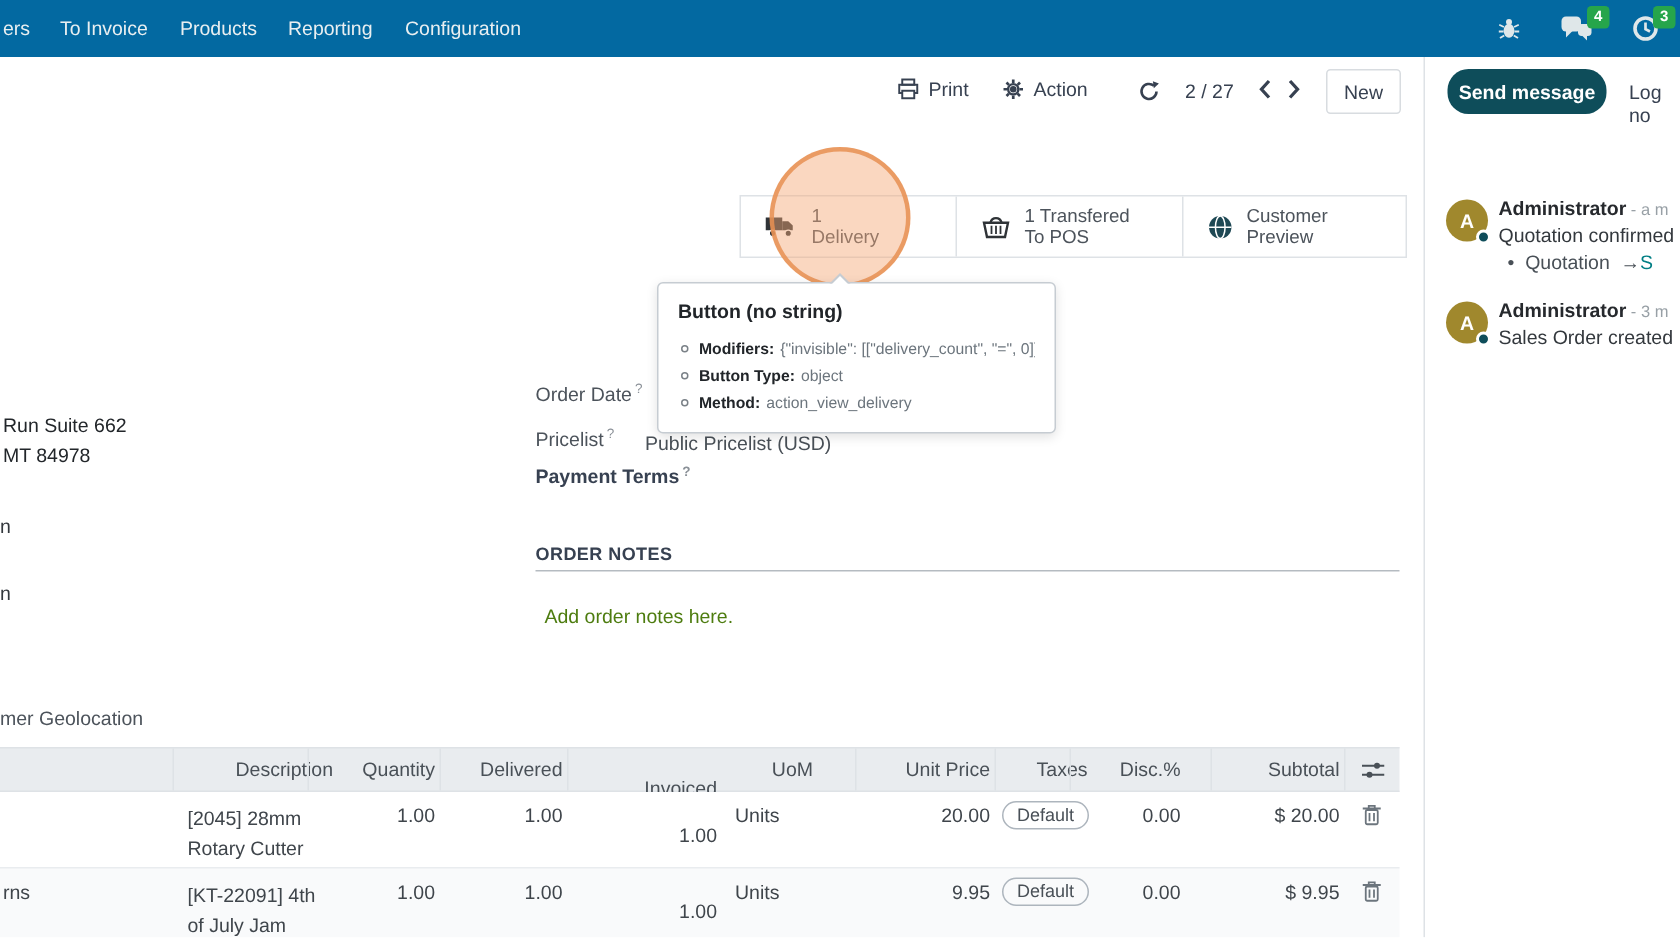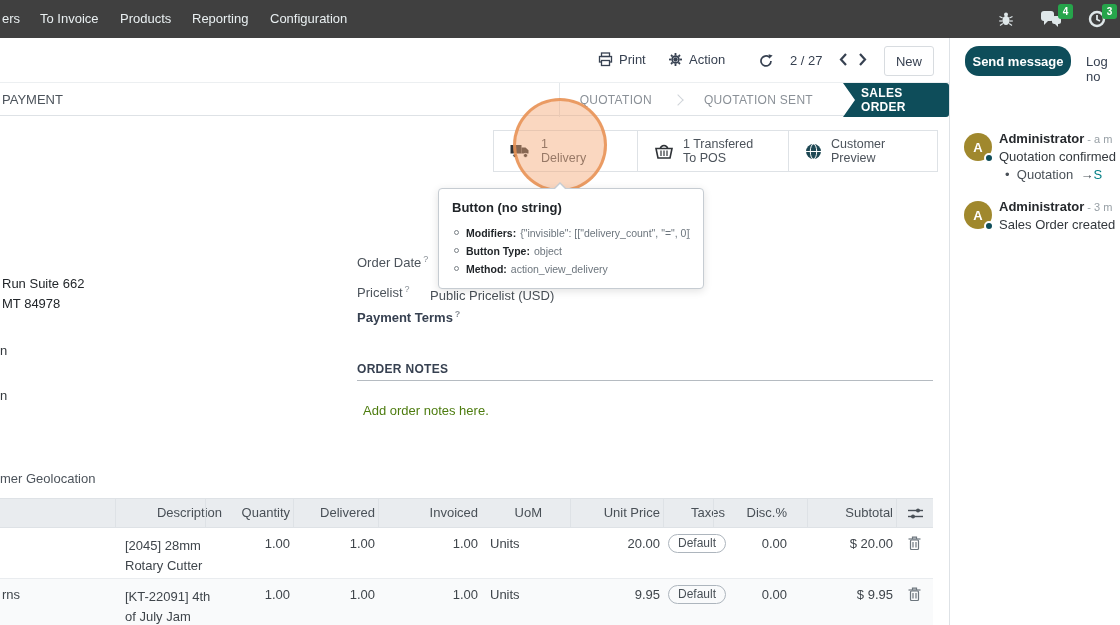--- a/index.html
+++ b/index.html
@@ -2,21 +2,21 @@
 <html><head>
 <meta charset="utf-8">
 <style>
   * { margin:0; padding:0; box-sizing:border-box; }
   html,body { width:1120px; height:625px; overflow:hidden; }
   body { font-family:"Liberation Sans","DejaVu Sans",sans-serif; font-size:13px; color:#33383d; background:#fff; }
   .screen { position:relative; width:1120px; height:625px; overflow:hidden; background:#fff; }
   .abs { position:absolute; white-space:nowrap; }
 
   
-  .topbar { position:absolute; left:0; top:0; width:1120px; height:38px; background:#404040;padding-left:31px; }
+  .topbar { position:absolute; left:0; top:0; width:1120px; height:38px; background:#0369a1;padding-left:31px; }
   .nav-item { position:absolute; top:0; height:38px; line-height:38px; color:#e9eff1; font-size:13px; cursor:pointer; }
   .tb-icons { position:absolute; right:14px; top:0; height:38px; display:flex; align-items:center; gap:26px; }
   .tb-ic { position:relative; display:inline-flex; align-items:center; }
   .badge { position:absolute; top:-6px; right:-11px; min-width:15px; height:15px; background:#26a54b; color:#fff;
            font-size:10px; font-weight:bold; line-height:15px; text-align:center; border-radius:3px; padding:0 2px; }
 
   
   .main { position:absolute; left:0; top:38px; width:950px; height:587px; background:#fff; border-right:1px solid #dee2e6; }
 
   
@@ -69,21 +69,21 @@
   .lhead .cell { line-height:28px; font-size:13px; color:#495057; font-weight:500;text-align:right; }
   .r0 { top:490px; height:50px; background:#fff; }
   .r1 { top:540px; height:85px; background:#f9fafb; border-top:1px solid #e9ecef; }
   .cell { position:absolute; top:0; height:100%; font-size:13px; color:#3f454b; }
   .body-cell { padding-top:8px; }
   .c-left { left:0; width:115px; padding-left:2px; }
   .c-desc { left:115px; width:107px; padding-left:10px; }
   .c-qty  { left:205px; width:85px; text-align:right; }
   .c-dlv  { left:293px; width:82px; text-align:right; }
   .c-sp   { left:378px; width:22px; }
-  .c-inv  { left:400px; width:78px; text-align:right; }
+  .c-inv  { left:400px; width:78px; text-align:right;margin-top:13px; }
   .c-uom  { left:482px; width:60px; padding-left:8px; }
   .c-price{ left:570px; width:90px; text-align:right; }
   .c-tax  { left:663px; width:62px; padding-left:5px; }
   .c-disc { left:713px; width:74px; text-align:right; }
   .c-sub  { left:807px; width:86px; text-align:right; }
   .c-gear { left:896px; width:37px; text-align:center; }
   .lhead .c-desc,.lhead .c-qty,.lhead .c-dlv,.lhead .c-sp,.lhead .c-price,.lhead .c-tax,.lhead .c-disc,.lhead .c-sub,.lhead .c-gear { border-left:1px solid #dee2e6; }
   .desc-txt { line-height:20px; white-space:normal; }
   .tax-pill { display:inline-block; border:1px solid #adb5bd; border-radius:11px; padding:1px 9px 2px; font-size:12px; color:#495057; background:transparent; }
 
@@ -193,31 +193,20 @@
           <polyline points="8,2 3,7.5 8,13" fill="none" stroke="#374151" stroke-width="2.2"></polyline>
         </svg>
     </span>
     <span class="abs" style="left:858px; top:14px">
       <svg width="10" height="15" viewBox="0 0 10 15">
           <polyline points="2,2 7,7.5 2,13" fill="none" stroke="#374151" stroke-width="2.2"></polyline>
         </svg>
     </span>
     <button class="new-btn">New</button>
 
-    <div class="status-row">
-      <span class="payment-btn">PAYMENT</span>
-      <div class="steps">
-        <span class="step">QUOTATION</span>
-        <span class="step-sep"></span>
-        <span class="step">QUOTATION SENT</span>
-        <div class="step-active">
-          <span>SALES ORDER</span>
-        </div>
-      </div>
-    </div>
 
     <div class="smart-row">
       <div class="smart-btn" style="width:144px">
         <span>
             <svg width="22" height="16" viewBox="0 0 22 16">
               <rect x="0.5" y="2" width="11" height="8.5" fill="#2f3337"></rect>
               <path d="M11.5 4.5h4l3 2.8v3.2h-7z" fill="#2f3337"></path>
               <circle cx="5" cy="12.5" r="2.1" fill="#2f3337" stroke="#fff" stroke-width="0.8"></circle>
               <circle cx="15.5" cy="12.5" r="2.1" fill="#2f3337" stroke="#fff" stroke-width="0.8"></circle>
             </svg>

